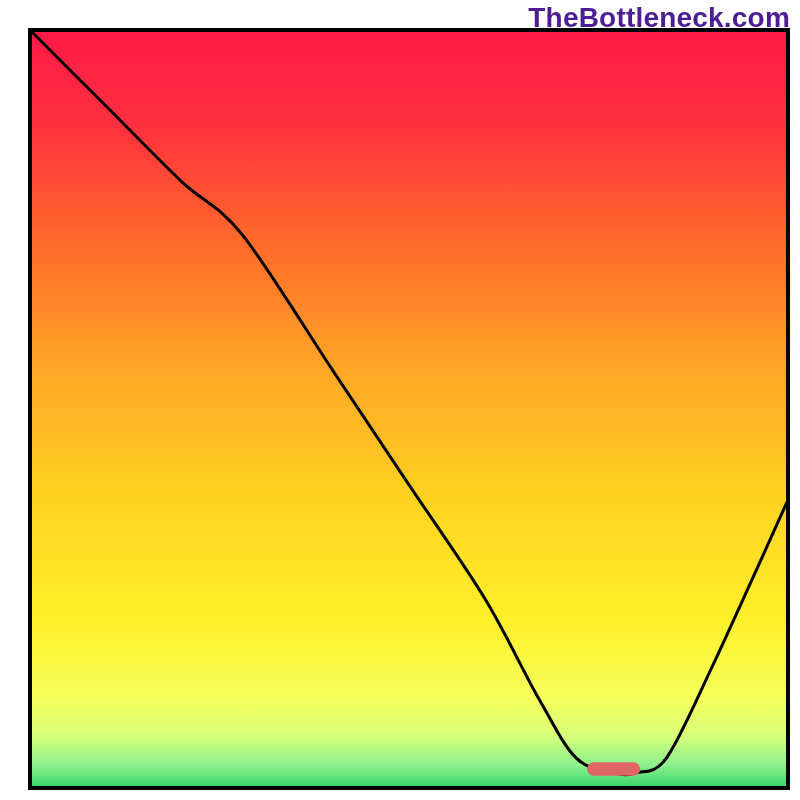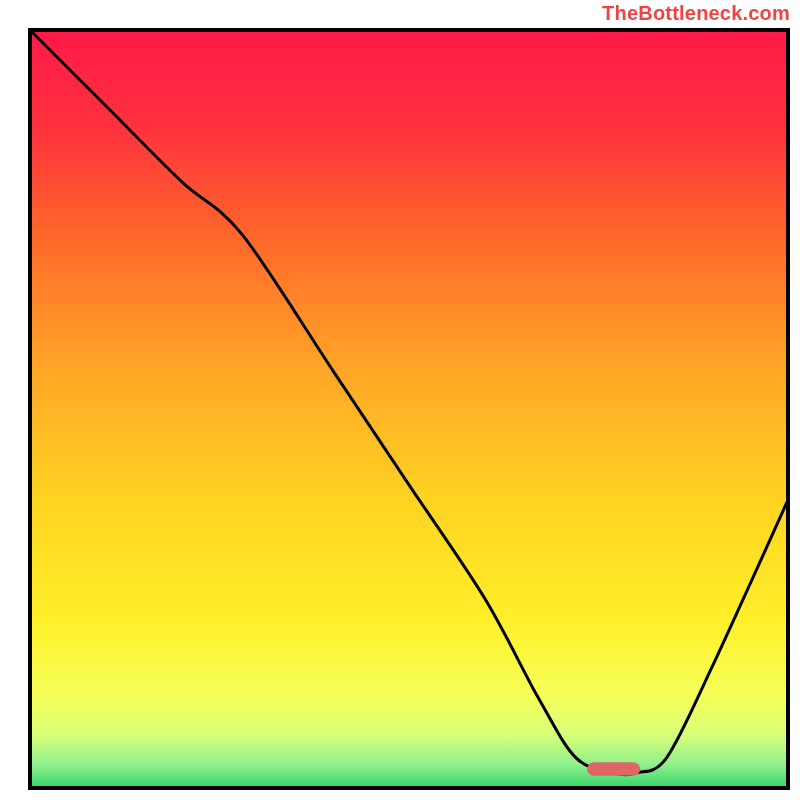--- a/index.html
+++ b/index.html
@@ -12,23 +12,23 @@
   }
   .container {
     position: relative;
     width: 800px;
     height: 800px;
   }
   .watermark {
     position: absolute;
     top: 2px;
     right: 10px;
-    font-size: 20px;
+    font-size: 28px;
     font-weight: 600;
-    color: #ef4444;
+    color: #4c1d95;
     letter-spacing: 0.2px;
   }
   svg {
     position: absolute;
     top: 0;
     left: 0;
   }
 </style>
 </head>
 <body>

